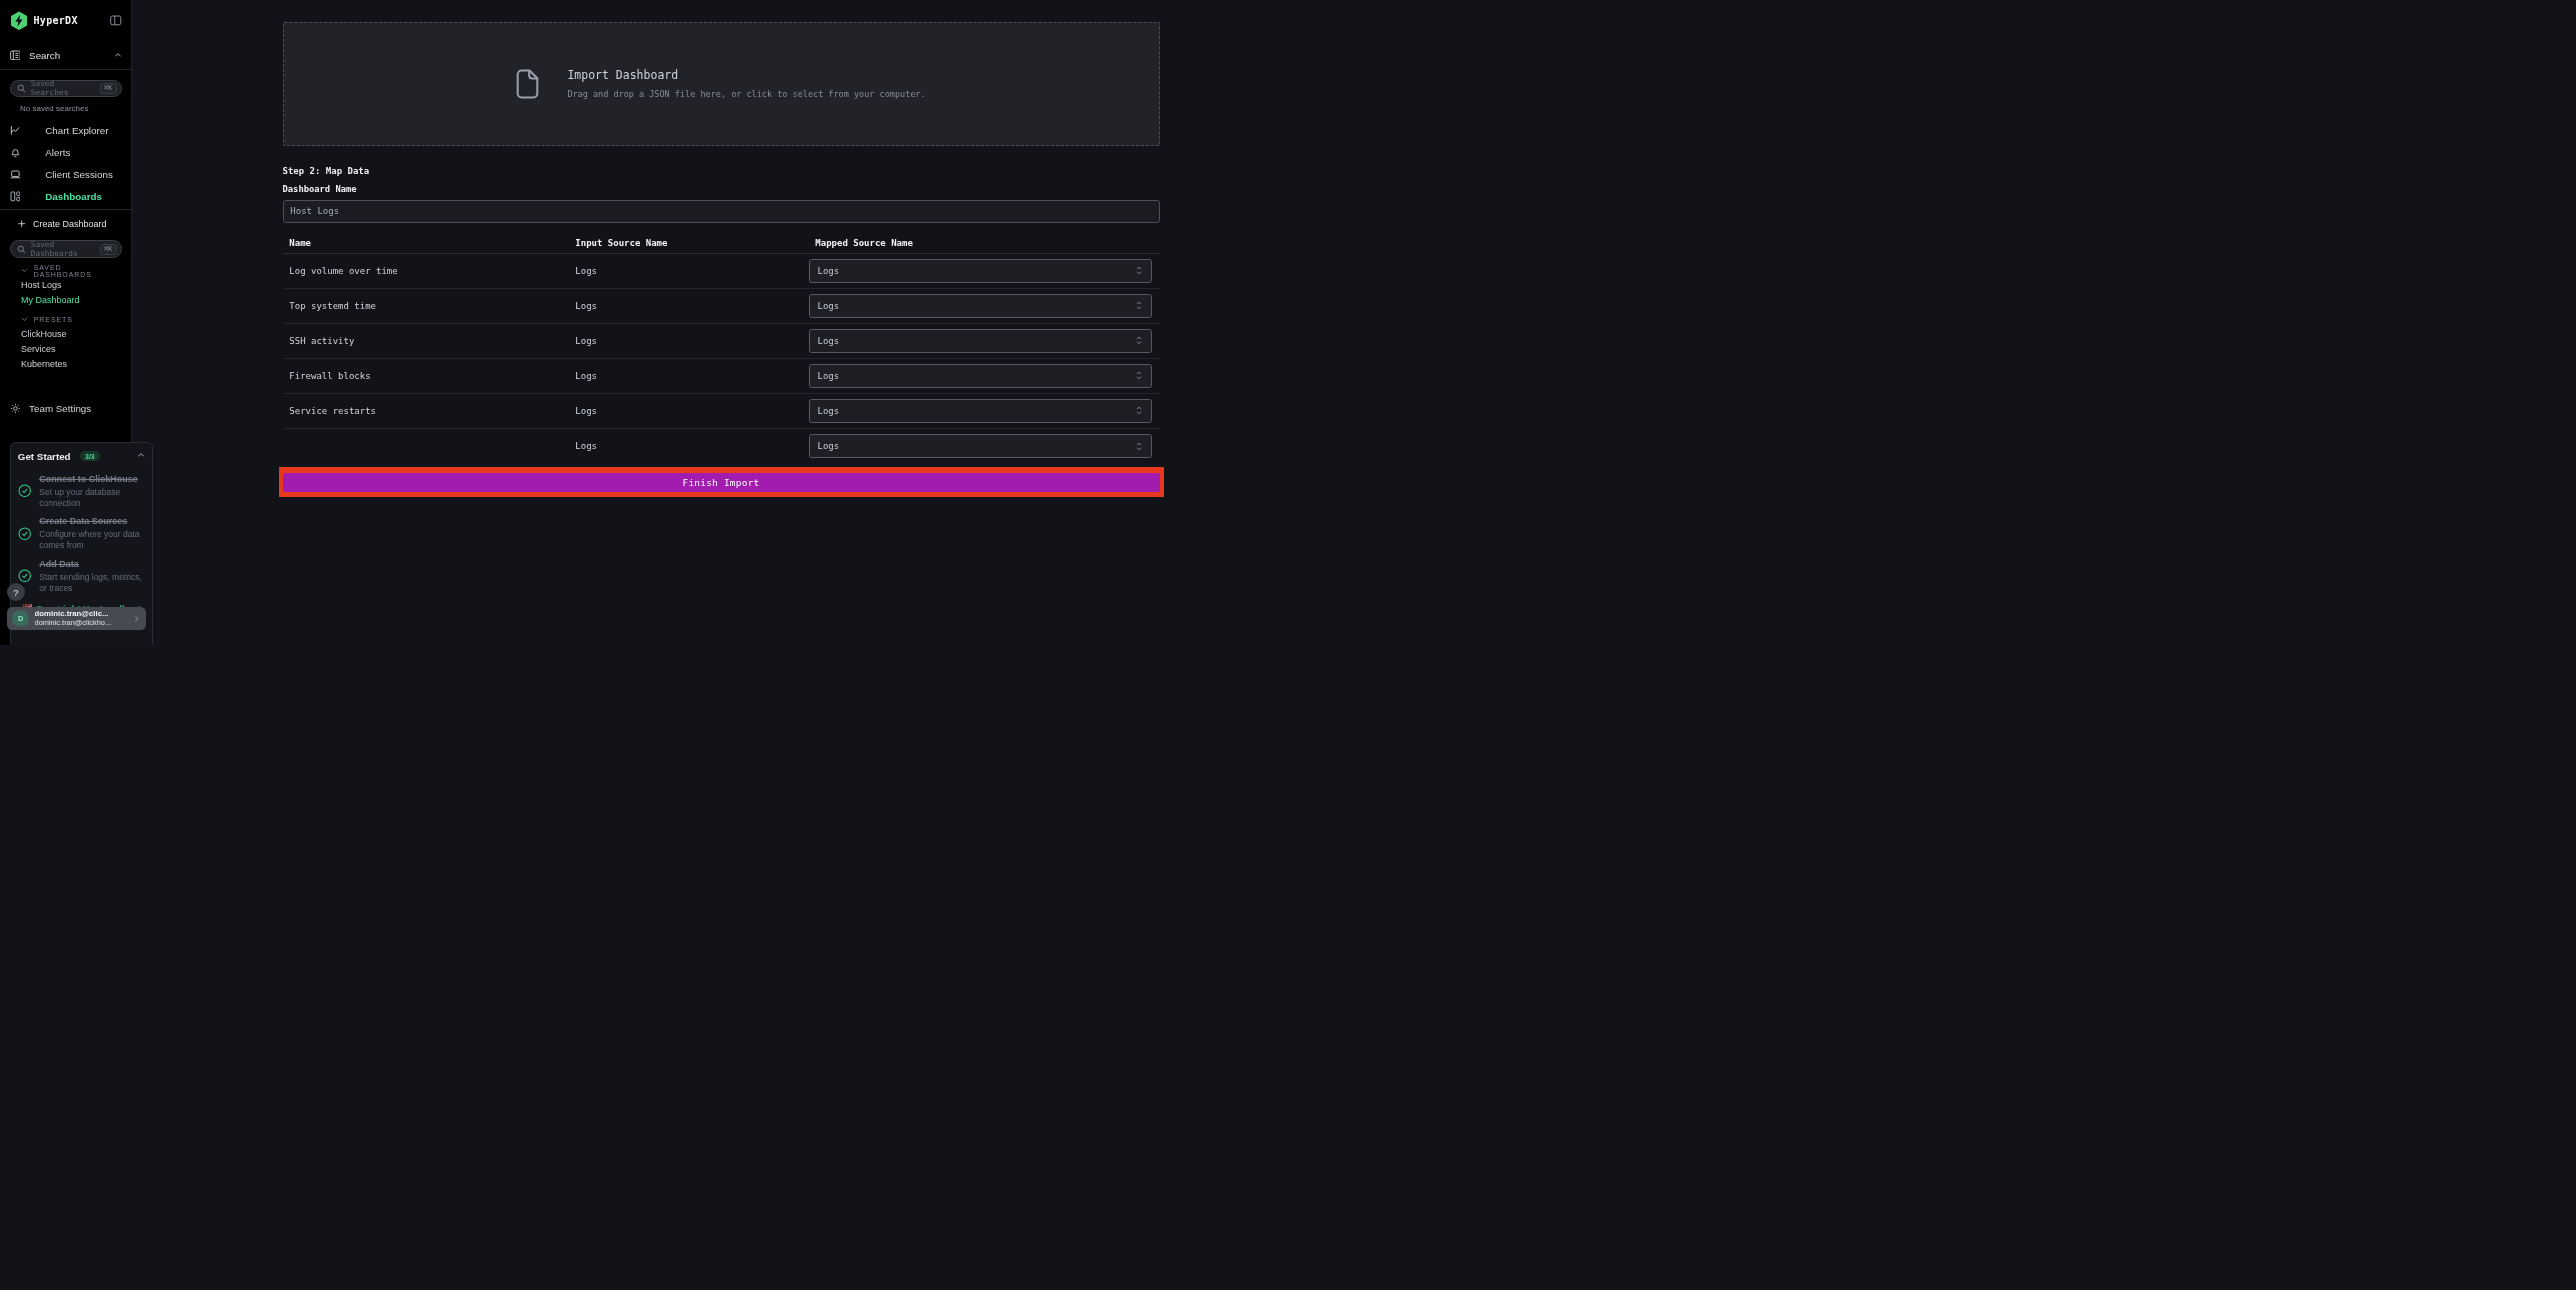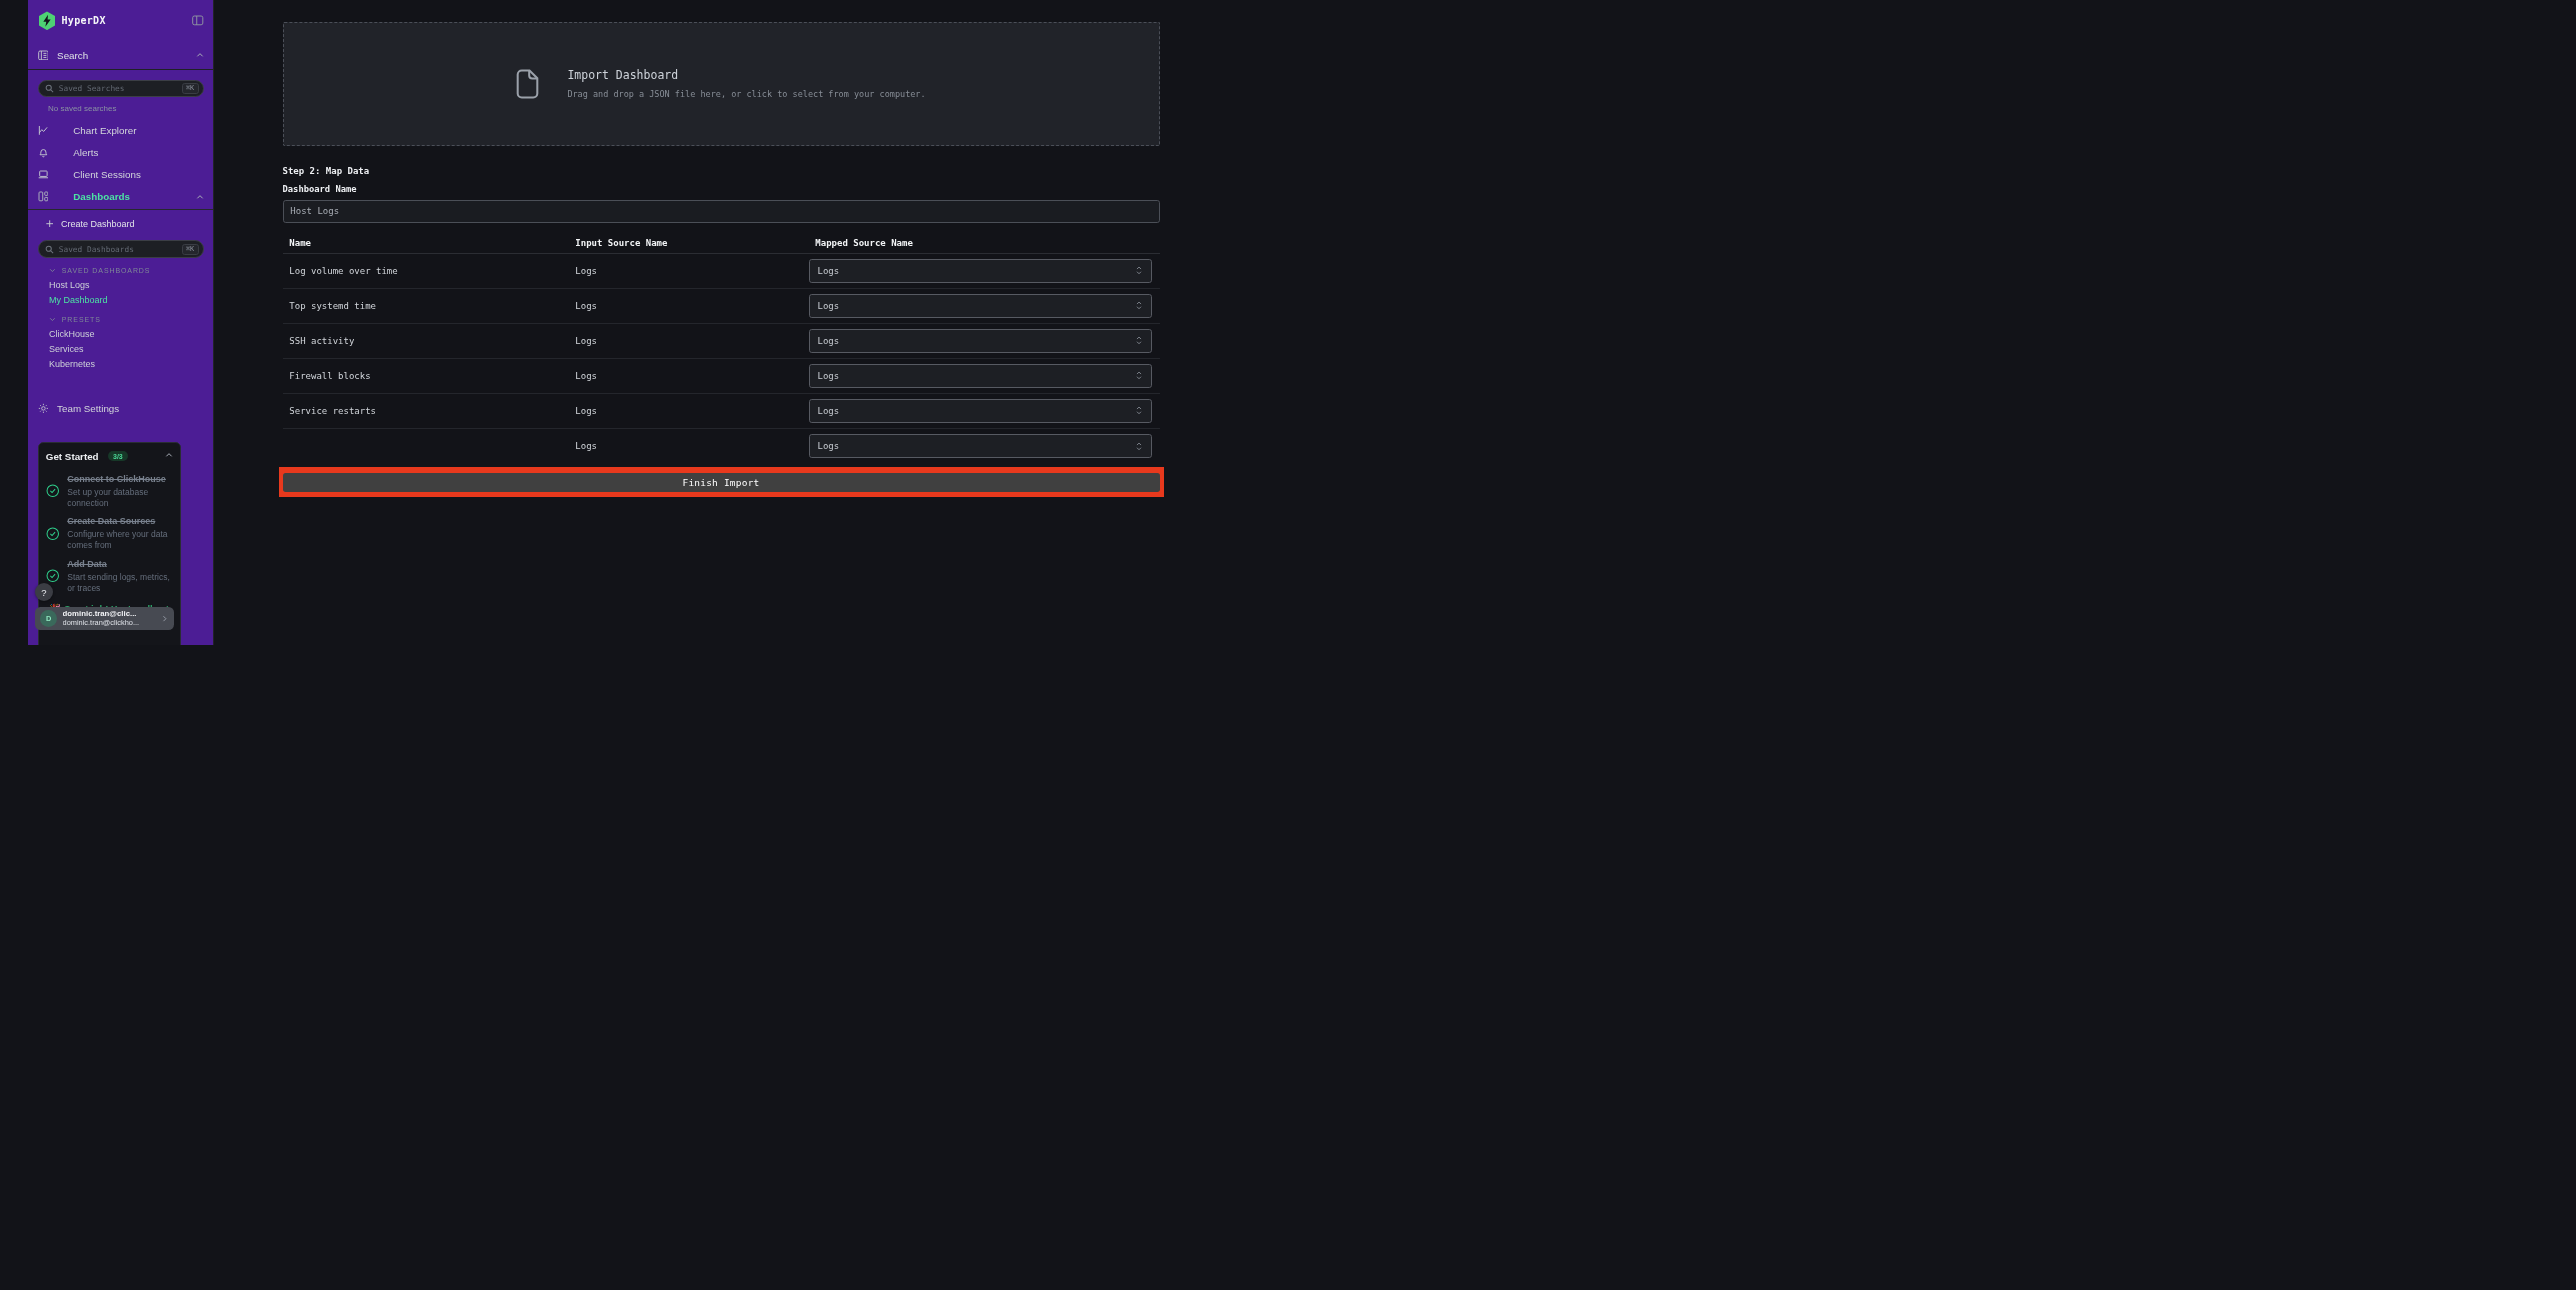--- a/index.html
+++ b/index.html
@@ -7,22 +7,22 @@
   body {
     background:#121318;
     font-family:"Liberation Sans","DejaVu Sans",sans-serif;
     color:#d6dade;
     position:relative;
   }
   .mono { font-family:"DejaVu Sans Mono",monospace; }
 
   
   .sidebar {
-    position:absolute; left:0; top:0; width:186px; height:645px;
-    background:#4c1d95; border-right:0.7px solid #222328; z-index:2;margin-left:28px;
+    position:absolute; left:0; top:0; width:132px; height:645px;
+    background:#000000; border-right:0.7px solid #222328; z-index:2;
   }
   .logo-row { height:41px; display:flex; align-items:center; padding:0 9.5px; gap:6px; }
   .logo-hex { width:18px; height:19.6px; flex:0 0 auto; }
   .logo-text { font-family:"DejaVu Sans Mono",monospace; font-weight:bold; font-size:10px; color:#f5f6f8; letter-spacing:0.3px; }
   .logo-spacer { flex:1; }
   .panel-toggle { width:11.5px; height:10.8px; color:#9298a2; cursor:pointer; }
 
   .section-head {
     height:29px; display:flex; align-items:center; padding:0 9.5px; gap:8.8px;
     border-bottom:0.7px solid #1f2126; font-size:9.8px; color:#dfe2e6;
@@ -127,21 +127,21 @@
   .t-cell { padding-left:6.8px; font-family:"DejaVu Sans Mono",monospace; font-size:9px; color:#d2d6db; }
   .sel {
     width:343px; height:24px; background:#1d1f24; border:0.7px solid #575a62; border-radius:2.7px;
     display:flex; align-items:center; padding:0 8px; cursor:pointer;
   }
   .sel .sel-val { flex:1; font-family:"DejaVu Sans Mono",monospace; font-size:9px; color:#c8ccd2; }
   .updown { width:8px; height:10.8px; color:#8d939c; }
 
   .annotation { margin:3.4px -4px 0 -4px; background:#e8391d; padding:5.4px 4px 4.7px 4px; }
   .finish-btn {
-    width:100%; height:19.6px; background:#404040; border:none; border-radius:2.7px; cursor:pointer;
+    width:100%; height:19.6px; background:#a21caf; border:none; border-radius:2.7px; cursor:pointer;
     font-family:"DejaVu Sans Mono",monospace; font-size:9.5px; color:#ffffff; letter-spacing:0.2px;
   }
 </style>
 </head>
 <body>
 
 <aside class="sidebar">
 
   <div class="logo-row">
     <svg class="logo-hex" viewBox="0 0 27 29">

